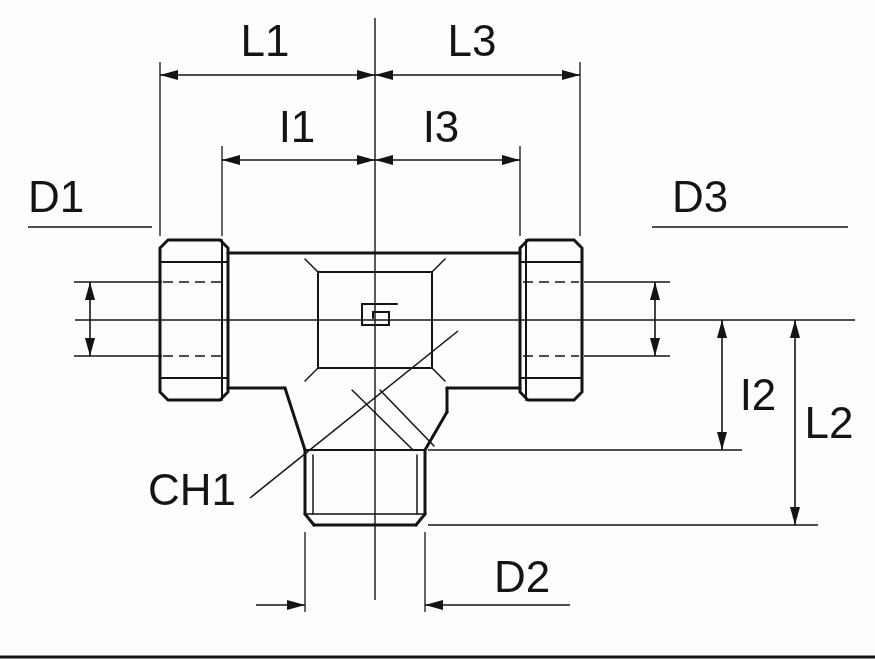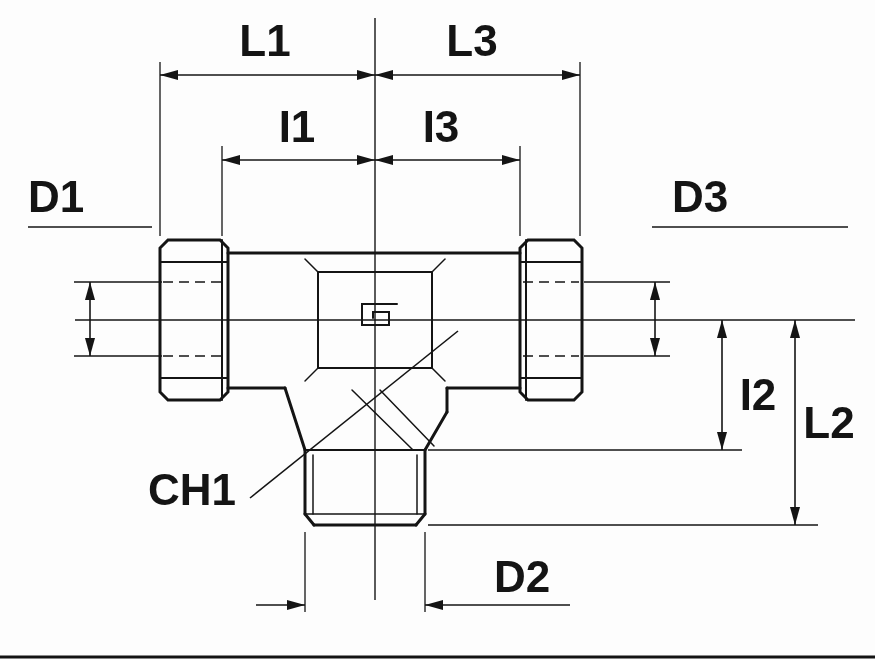--- a/index.html
+++ b/index.html
@@ -1,21 +1,20 @@
 <!DOCTYPE html>
 <html><head>
 <meta charset="utf-8">
 <style>
   html,body { margin:0; padding:0; background:#ffffff; }
   .canvas {
     position:relative;
     width:875px; height:660px;
     background:#fdfdfd;
     overflow:hidden;
-    font-weight:bold;
   }
   svg { display:block; }
   .outline  { stroke:#141414; stroke-width:3;   fill:none; stroke-linecap:round; }
   .detail   { stroke:#141414; stroke-width:2;   fill:none; stroke-linecap:round; }
   .fine     { stroke:#141414; stroke-width:1.5; fill:none; stroke-linecap:round; }
   .dashed   { stroke:#141414; stroke-width:1.6; fill:none; stroke-dasharray:10 6; }
   .axis     { stroke:#141414; stroke-width:1.4; fill:none; }
   .dim      { stroke:#141414; stroke-width:1.6; fill:none; }
   .ext      { stroke:#141414; stroke-width:1.3; fill:none; }
   .dim-label {

